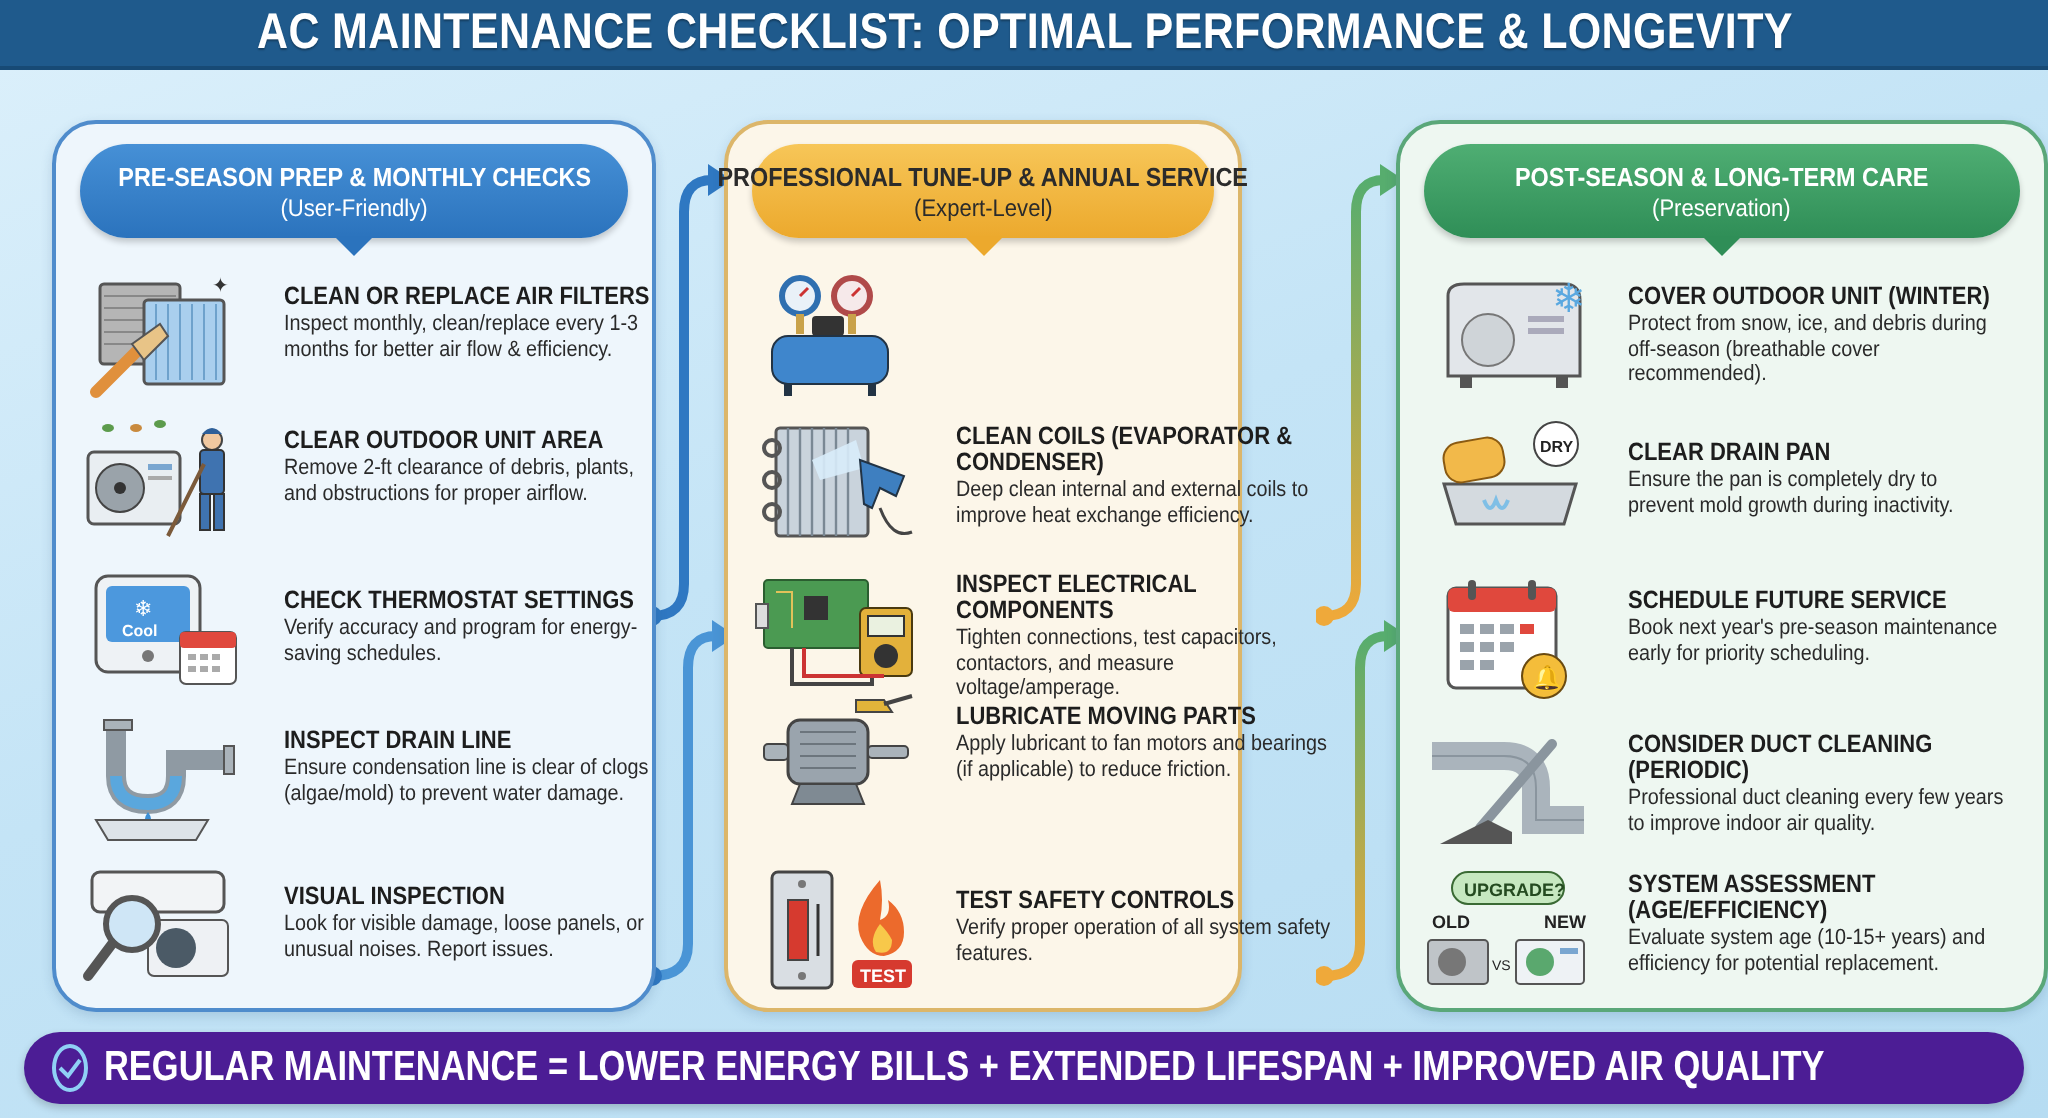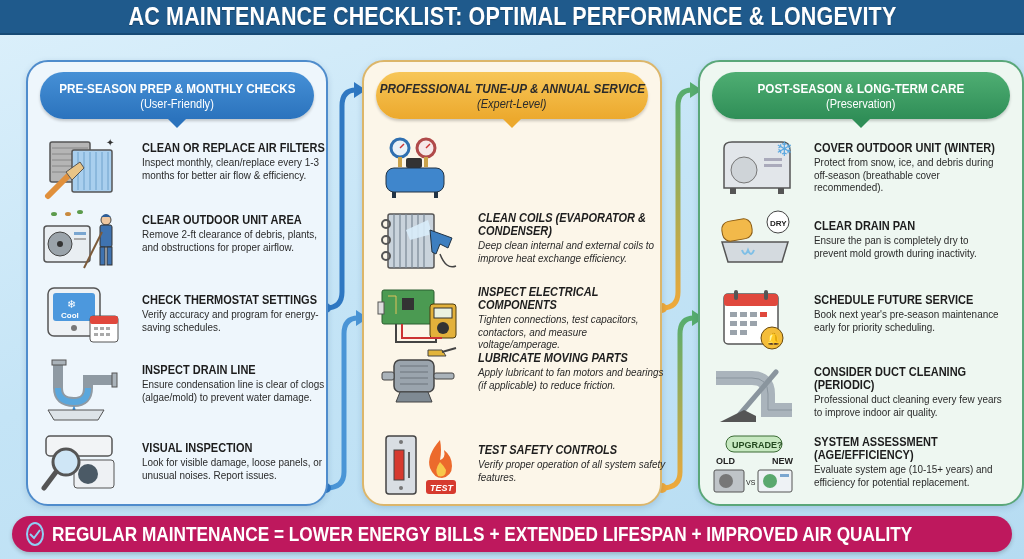--- a/index.html
+++ b/index.html
@@ -18,21 +18,21 @@
   .title-bar h1 {
     color: #ffffff; font-size: 25px; font-weight: bold; letter-spacing: 0.2px;
     transform: scaleX(0.86); white-space: nowrap;
     text-shadow: 0 1px 1px rgba(0,0,0,0.3);
   }
   .panel {
     position: absolute; top: 60px; height: 446px; border-radius: 22px;
     border: 2px solid; box-shadow: 0 2px 6px rgba(40,80,120,0.18);
   }
   .panel.p1 { left: 26px; width: 302px; background: #eef6fc; border-color: #4f8ccc; }
-  .panel.p2 { left: 362px; width: 300px; background: #fcf6e9; border-color: #dcb66a; font-style: italic; }
+  .panel.p2 { left: 362px; width: 259px; background: #fcf6e9; border-color: #dcb66a; }
   .panel.p3 { left: 698px; width: 326px; background: #eef7f1; border-color: #5aa779; }
 
   .pill {
     position: absolute; top: 10px; left: 12px; right: 12px; height: 47px;
     border-radius: 24px; display: flex; flex-direction: column;
     align-items: center; justify-content: center; text-align: center;
     box-shadow: 0 2px 3px rgba(0,0,0,0.2);
   }
   .pill::after {
     content: ""; position: absolute; bottom: -9px; left: 50%; margin-left: -10px;
@@ -48,21 +48,21 @@
   .item { position: absolute; left: 12px; right: 6px; height: 72px; display: flex; align-items: flex-start; }
   .icon-box { width: 90px; height: 64px; flex: 0 0 90px; position: relative; }
   .txt { padding-left: 12px; padding-top: 6px; }
   .txt .it { font-size: 12.5px; font-weight: bold; color: #1d1d1d; line-height: 13px; transform: scaleX(0.88); transform-origin: left; white-space: nowrap; }
   .txt .it.two { white-space: normal; width: 200px; }
   .txt .id { font-size: 11px; color: #2a2a2a; line-height: 12.5px; margin-top: 1px; transform: scaleX(0.9); transform-origin: left; width: 210px; }
 
   .connector { position: absolute; }
   .footer {
     position: absolute; left: 12px; top: 516px; width: 1000px; height: 36px;
-    background: #be185d; border-radius: 18px; display: flex; align-items: center;
+    background: #4c1d95; border-radius: 18px; display: flex; align-items: center;
     padding-left: 14px; box-shadow: 0 2px 4px rgba(0,0,0,0.2);
   }
   .footer .check {
     width: 24px; height: 24px; border-radius: 50%; border: 2px solid #8fd0f5;
     display: flex; align-items: center; justify-content: center; margin-right: 8px;
   }
   .footer .ft { color: #fff; font-size: 21px; font-weight: bold; transform: scaleX(0.82); transform-origin: left; white-space: nowrap; }
 </style>
 </head>
 <body>

